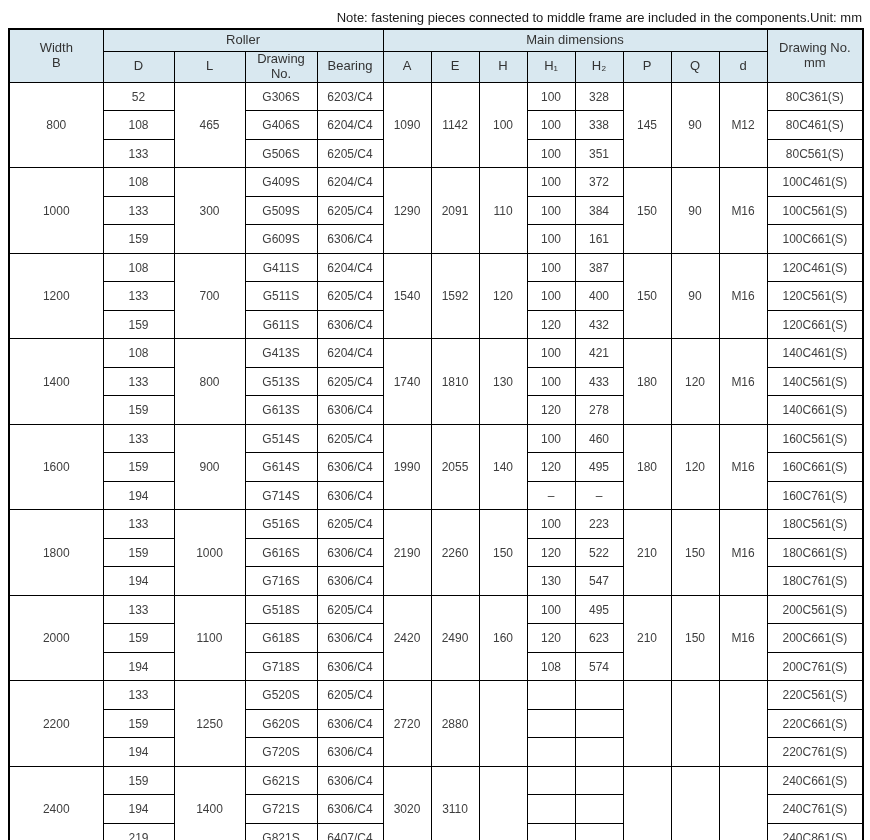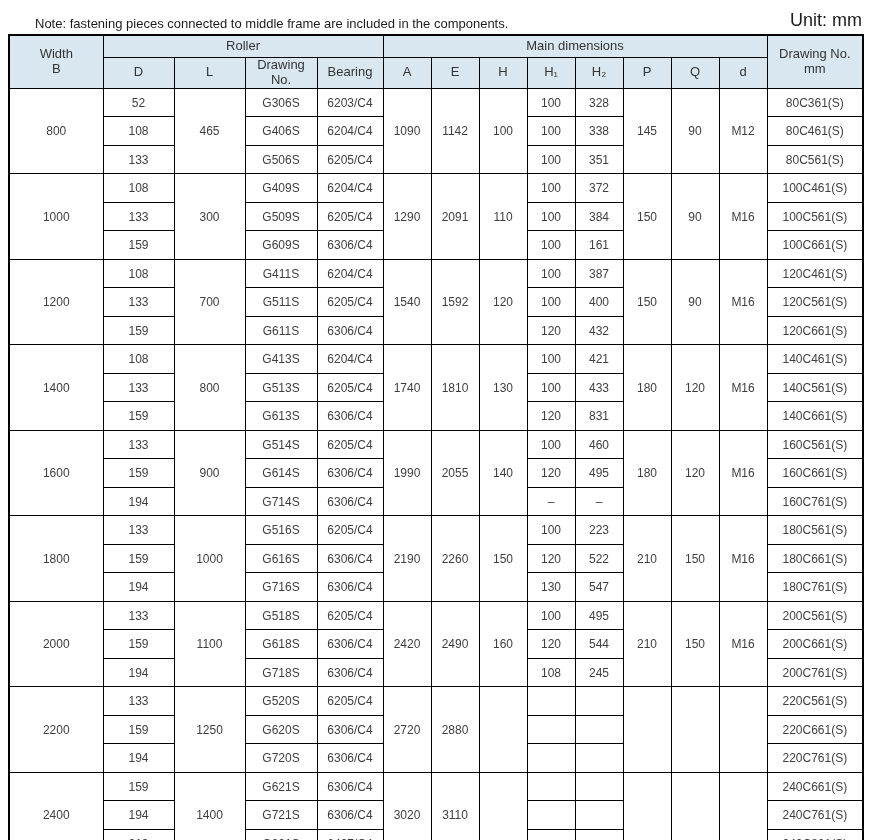--- a/index.html
+++ b/index.html
@@ -12,29 +12,29 @@
     -webkit-font-smoothing: antialiased;
   }
   .page {
     width: 870px;
     height: 840px;
     box-sizing: border-box;
     overflow: hidden;
   }
   .top-bar {
     display: flex;
-    justify-content: space-between;
+    justify-content: flex-end;
     align-items: flex-end;
     padding: 4px 8px 3px 8px;
     font-size: 13px;
     color: #1c1c1c;
     margin-left: 27px;
   }
   .top-bar .unit {
-    font-size: 18px;
+    font-size: 13px;
     color: #1c1c1c;
     padding-top: 6px;
   }
   table.spec {
     border-collapse: collapse;
     table-layout: fixed;
     width: 854px;
     margin: 0 8px;
     border: 2px solid #000;
   }
@@ -233,21 +233,21 @@
           <td>6205/C4</td>
           <td>100</td>
           <td>433</td>
           <td>140C561(S)</td>
         </tr>
         <tr>
           <td>159</td>
           <td>G613S</td>
           <td>6306/C4</td>
           <td>120</td>
-          <td>831</td>
+          <td>278</td>
           <td>140C661(S)</td>
         </tr>
         <tr>
           <td rowspan="3">1600</td>
           <td>133</td>
           <td rowspan="3">900</td>
           <td>G514S</td>
           <td>6205/C4</td>
           <td rowspan="3">1990</td>
           <td rowspan="3">2055</td>
@@ -321,29 +321,29 @@
           <td rowspan="3">210</td>
           <td rowspan="3">150</td>
           <td rowspan="3">M16</td>
           <td>200C561(S)</td>
         </tr>
         <tr>
           <td>159</td>
           <td>G618S</td>
           <td>6306/C4</td>
           <td>120</td>
-          <td>544</td>
+          <td>623</td>
           <td>200C661(S)</td>
         </tr>
         <tr>
           <td>194</td>
           <td>G718S</td>
           <td>6306/C4</td>
           <td>108</td>
-          <td>245</td>
+          <td>574</td>
           <td>200C761(S)</td>
         </tr>
         <tr>
           <td rowspan="3">2200</td>
           <td>133</td>
           <td rowspan="3">1250</td>
           <td>G520S</td>
           <td>6205/C4</td>
           <td rowspan="3">2720</td>
           <td rowspan="3">2880</td>

